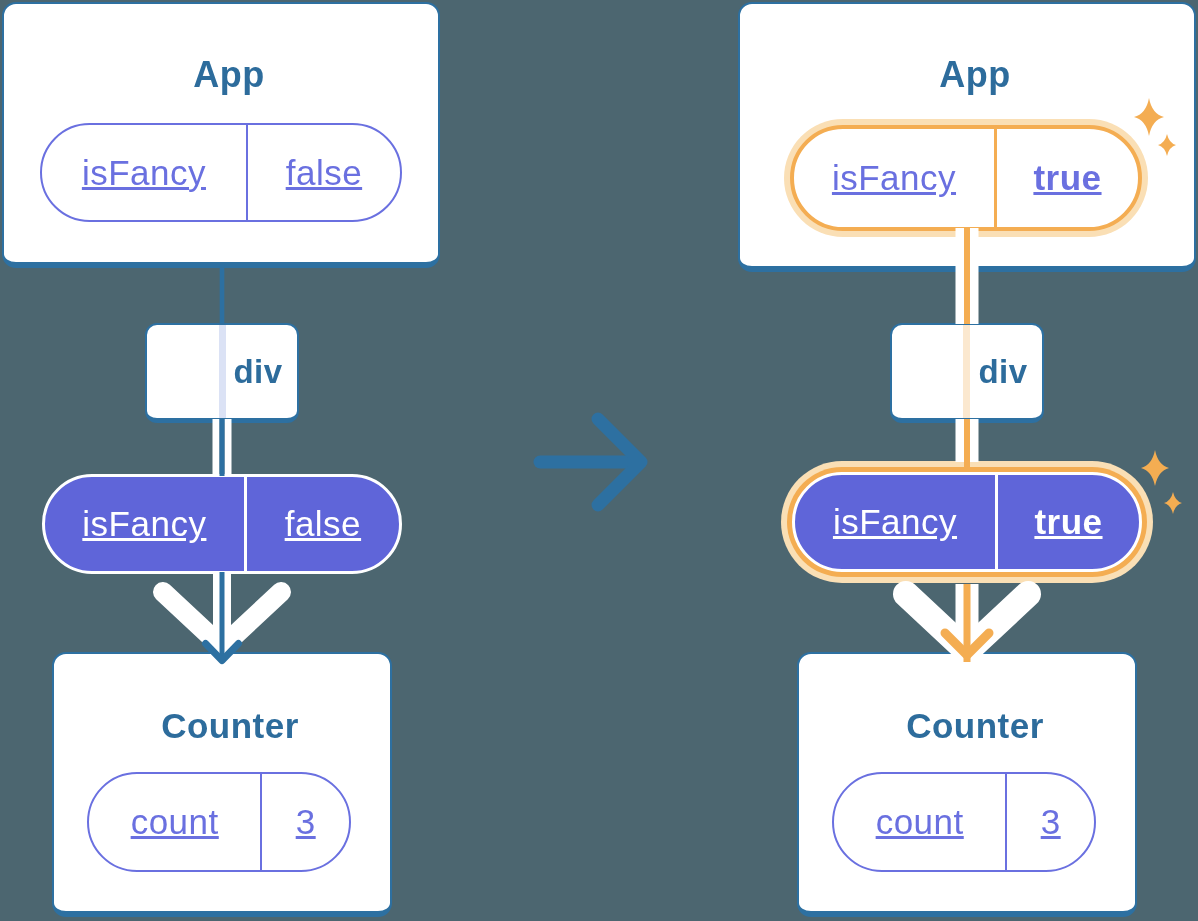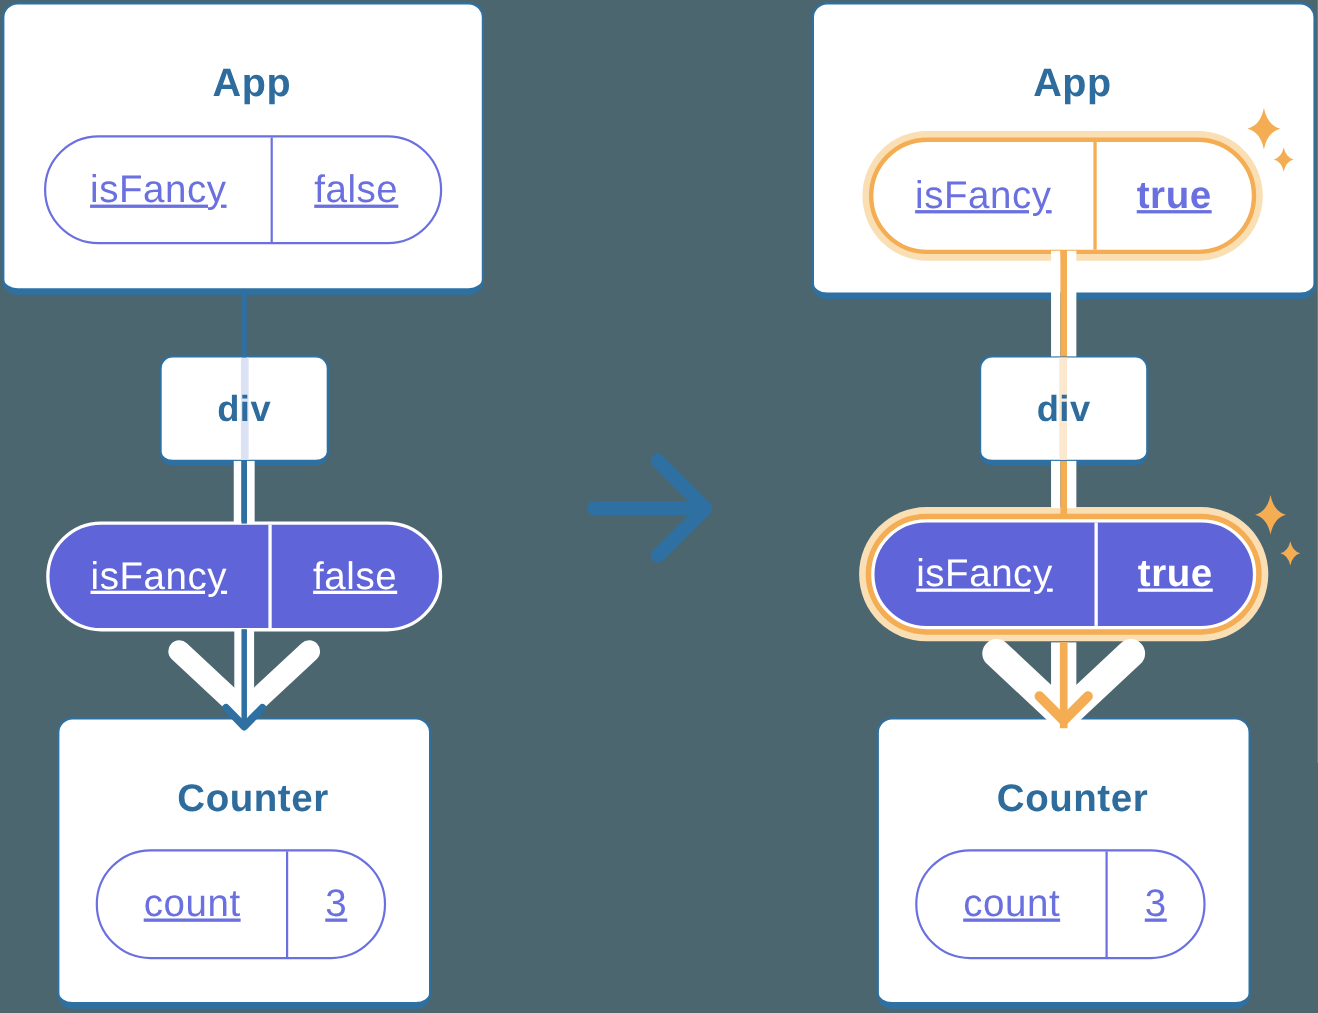--- a/index.html
+++ b/index.html
@@ -83,20 +83,21 @@
   }
   .divbox .divlabel{
     position:relative;
     z-index:2;
     width:100%;height:100%;
     display:flex;align-items:center;justify-content:center;
     font-size:33px;
     color:#2d6c9c;
     font-weight:600;
     letter-spacing:.5px;
+    padding-left:36px;
   }
   svg.overlay{
     position:absolute; left:0; top:0;
     z-index:3;
     pointer-events:none;
   }
 </style>
 </head>
 <body>
 

